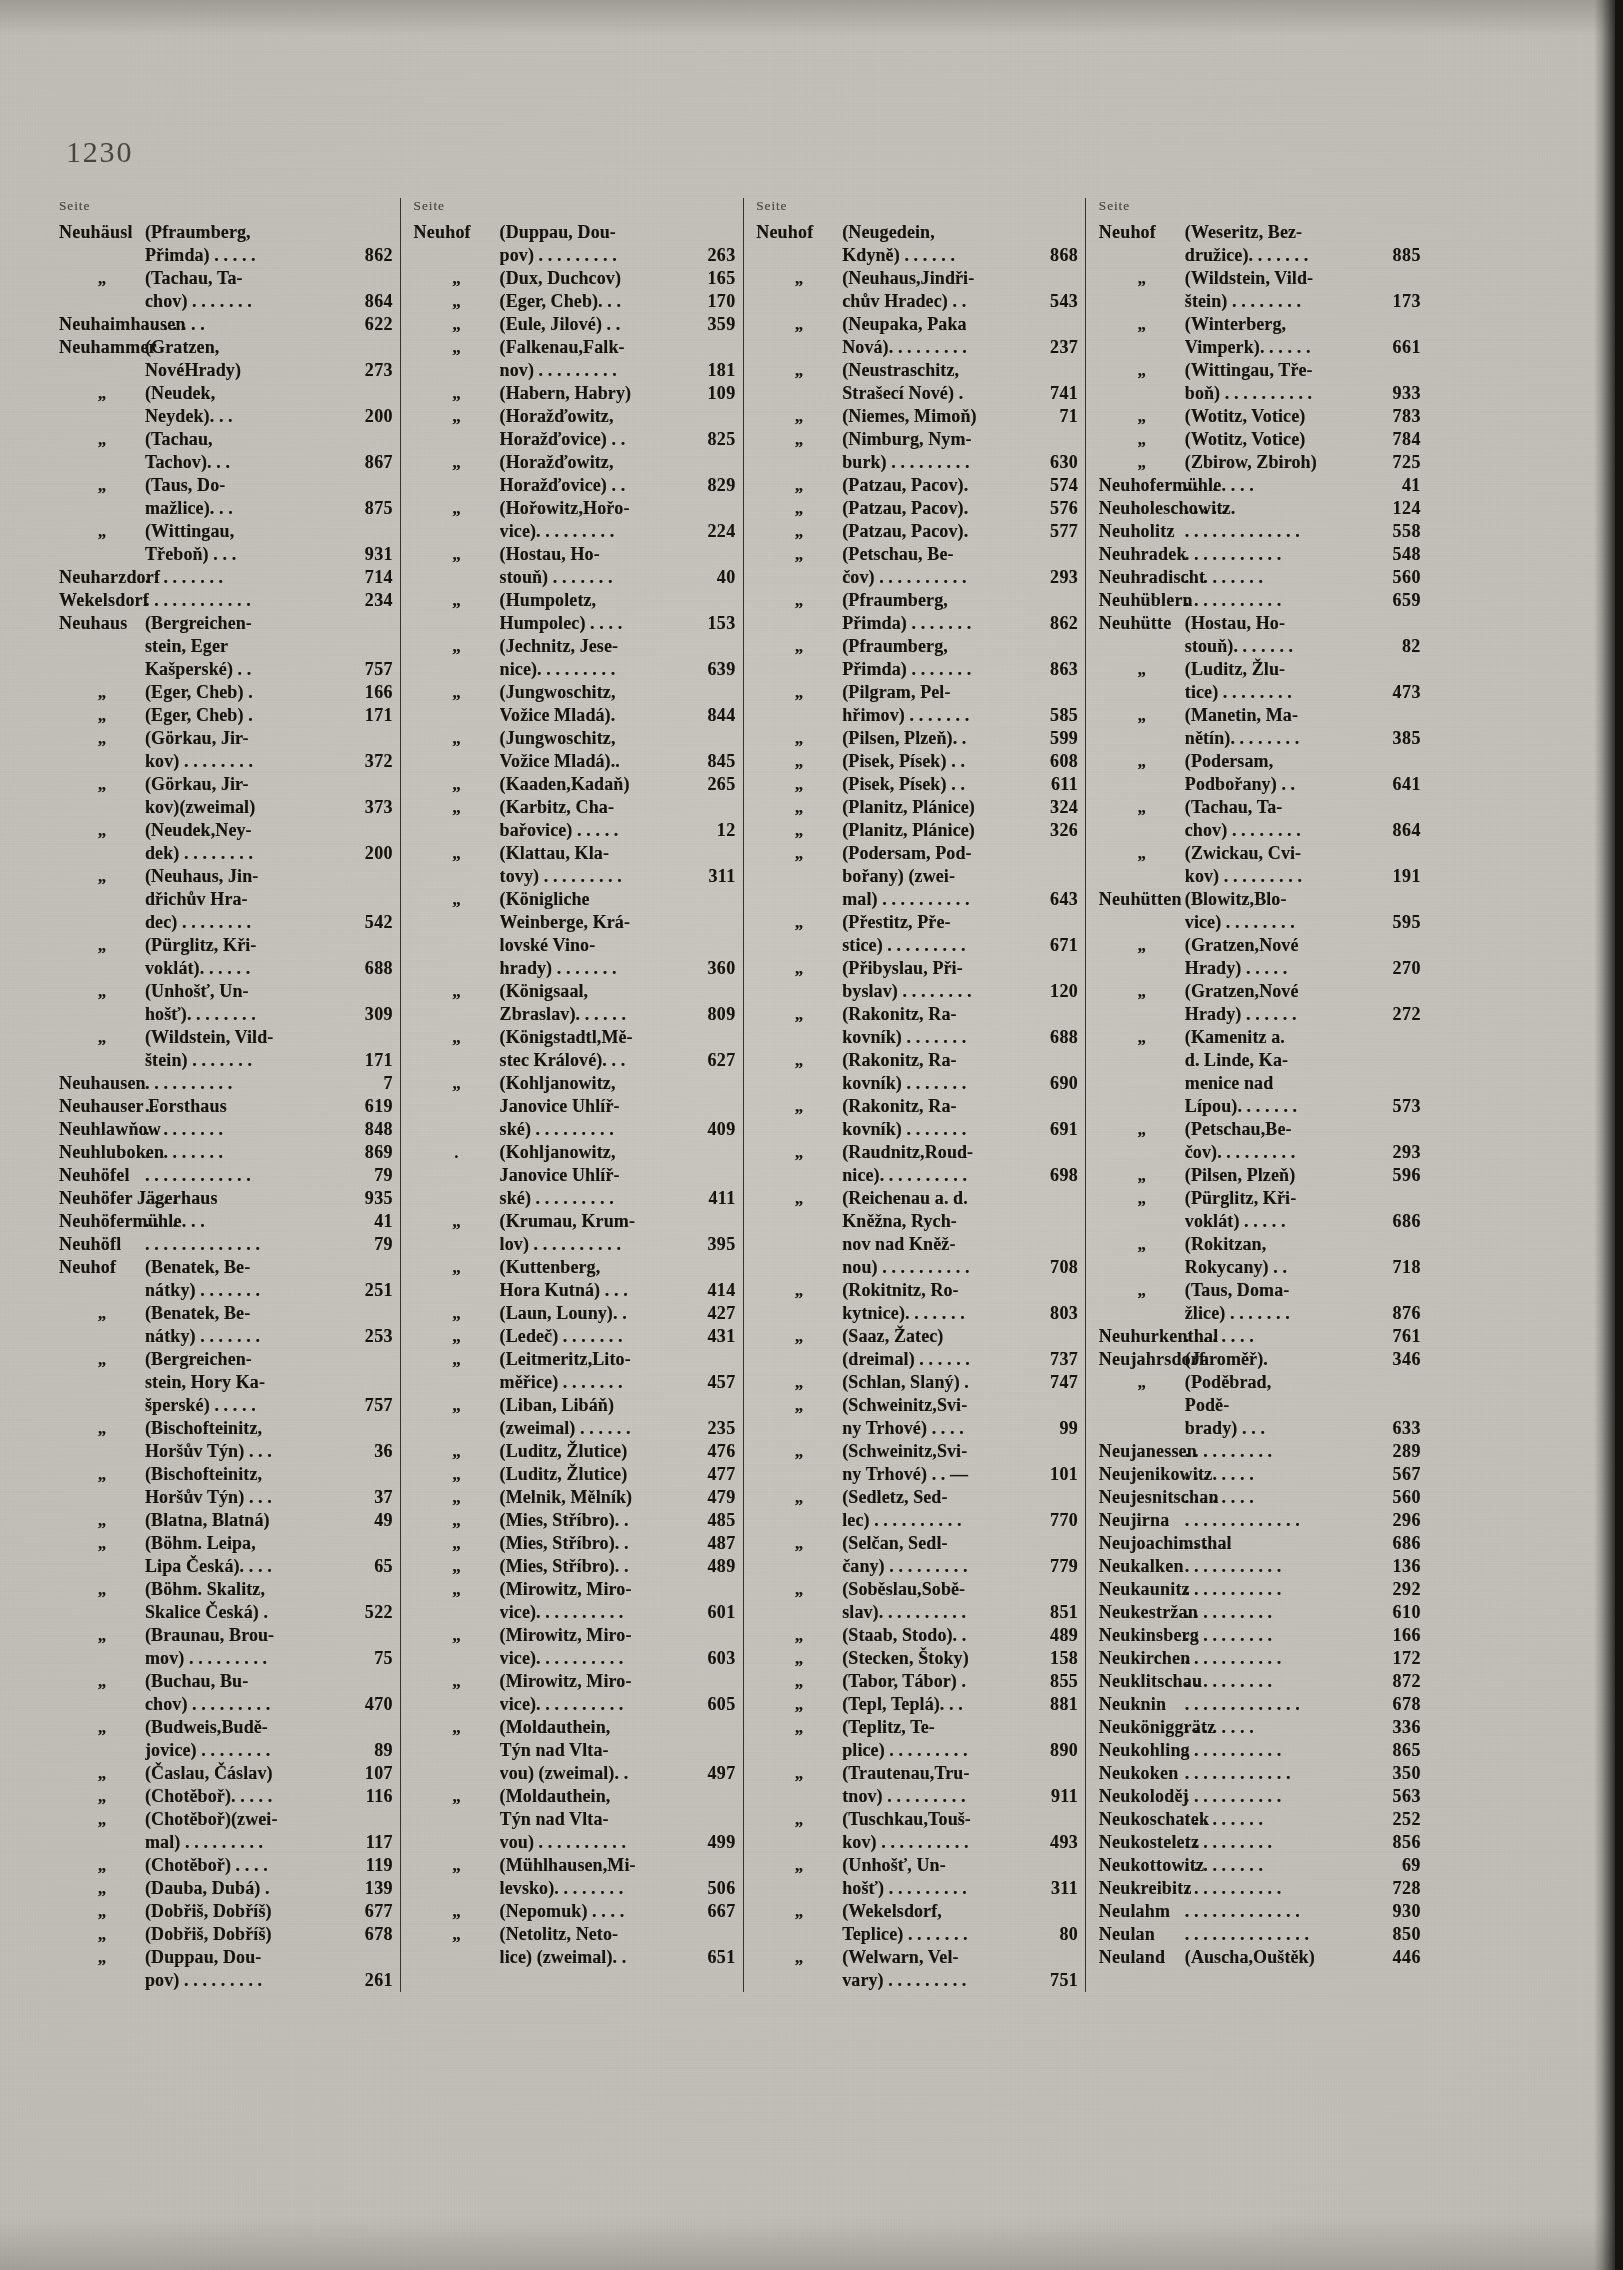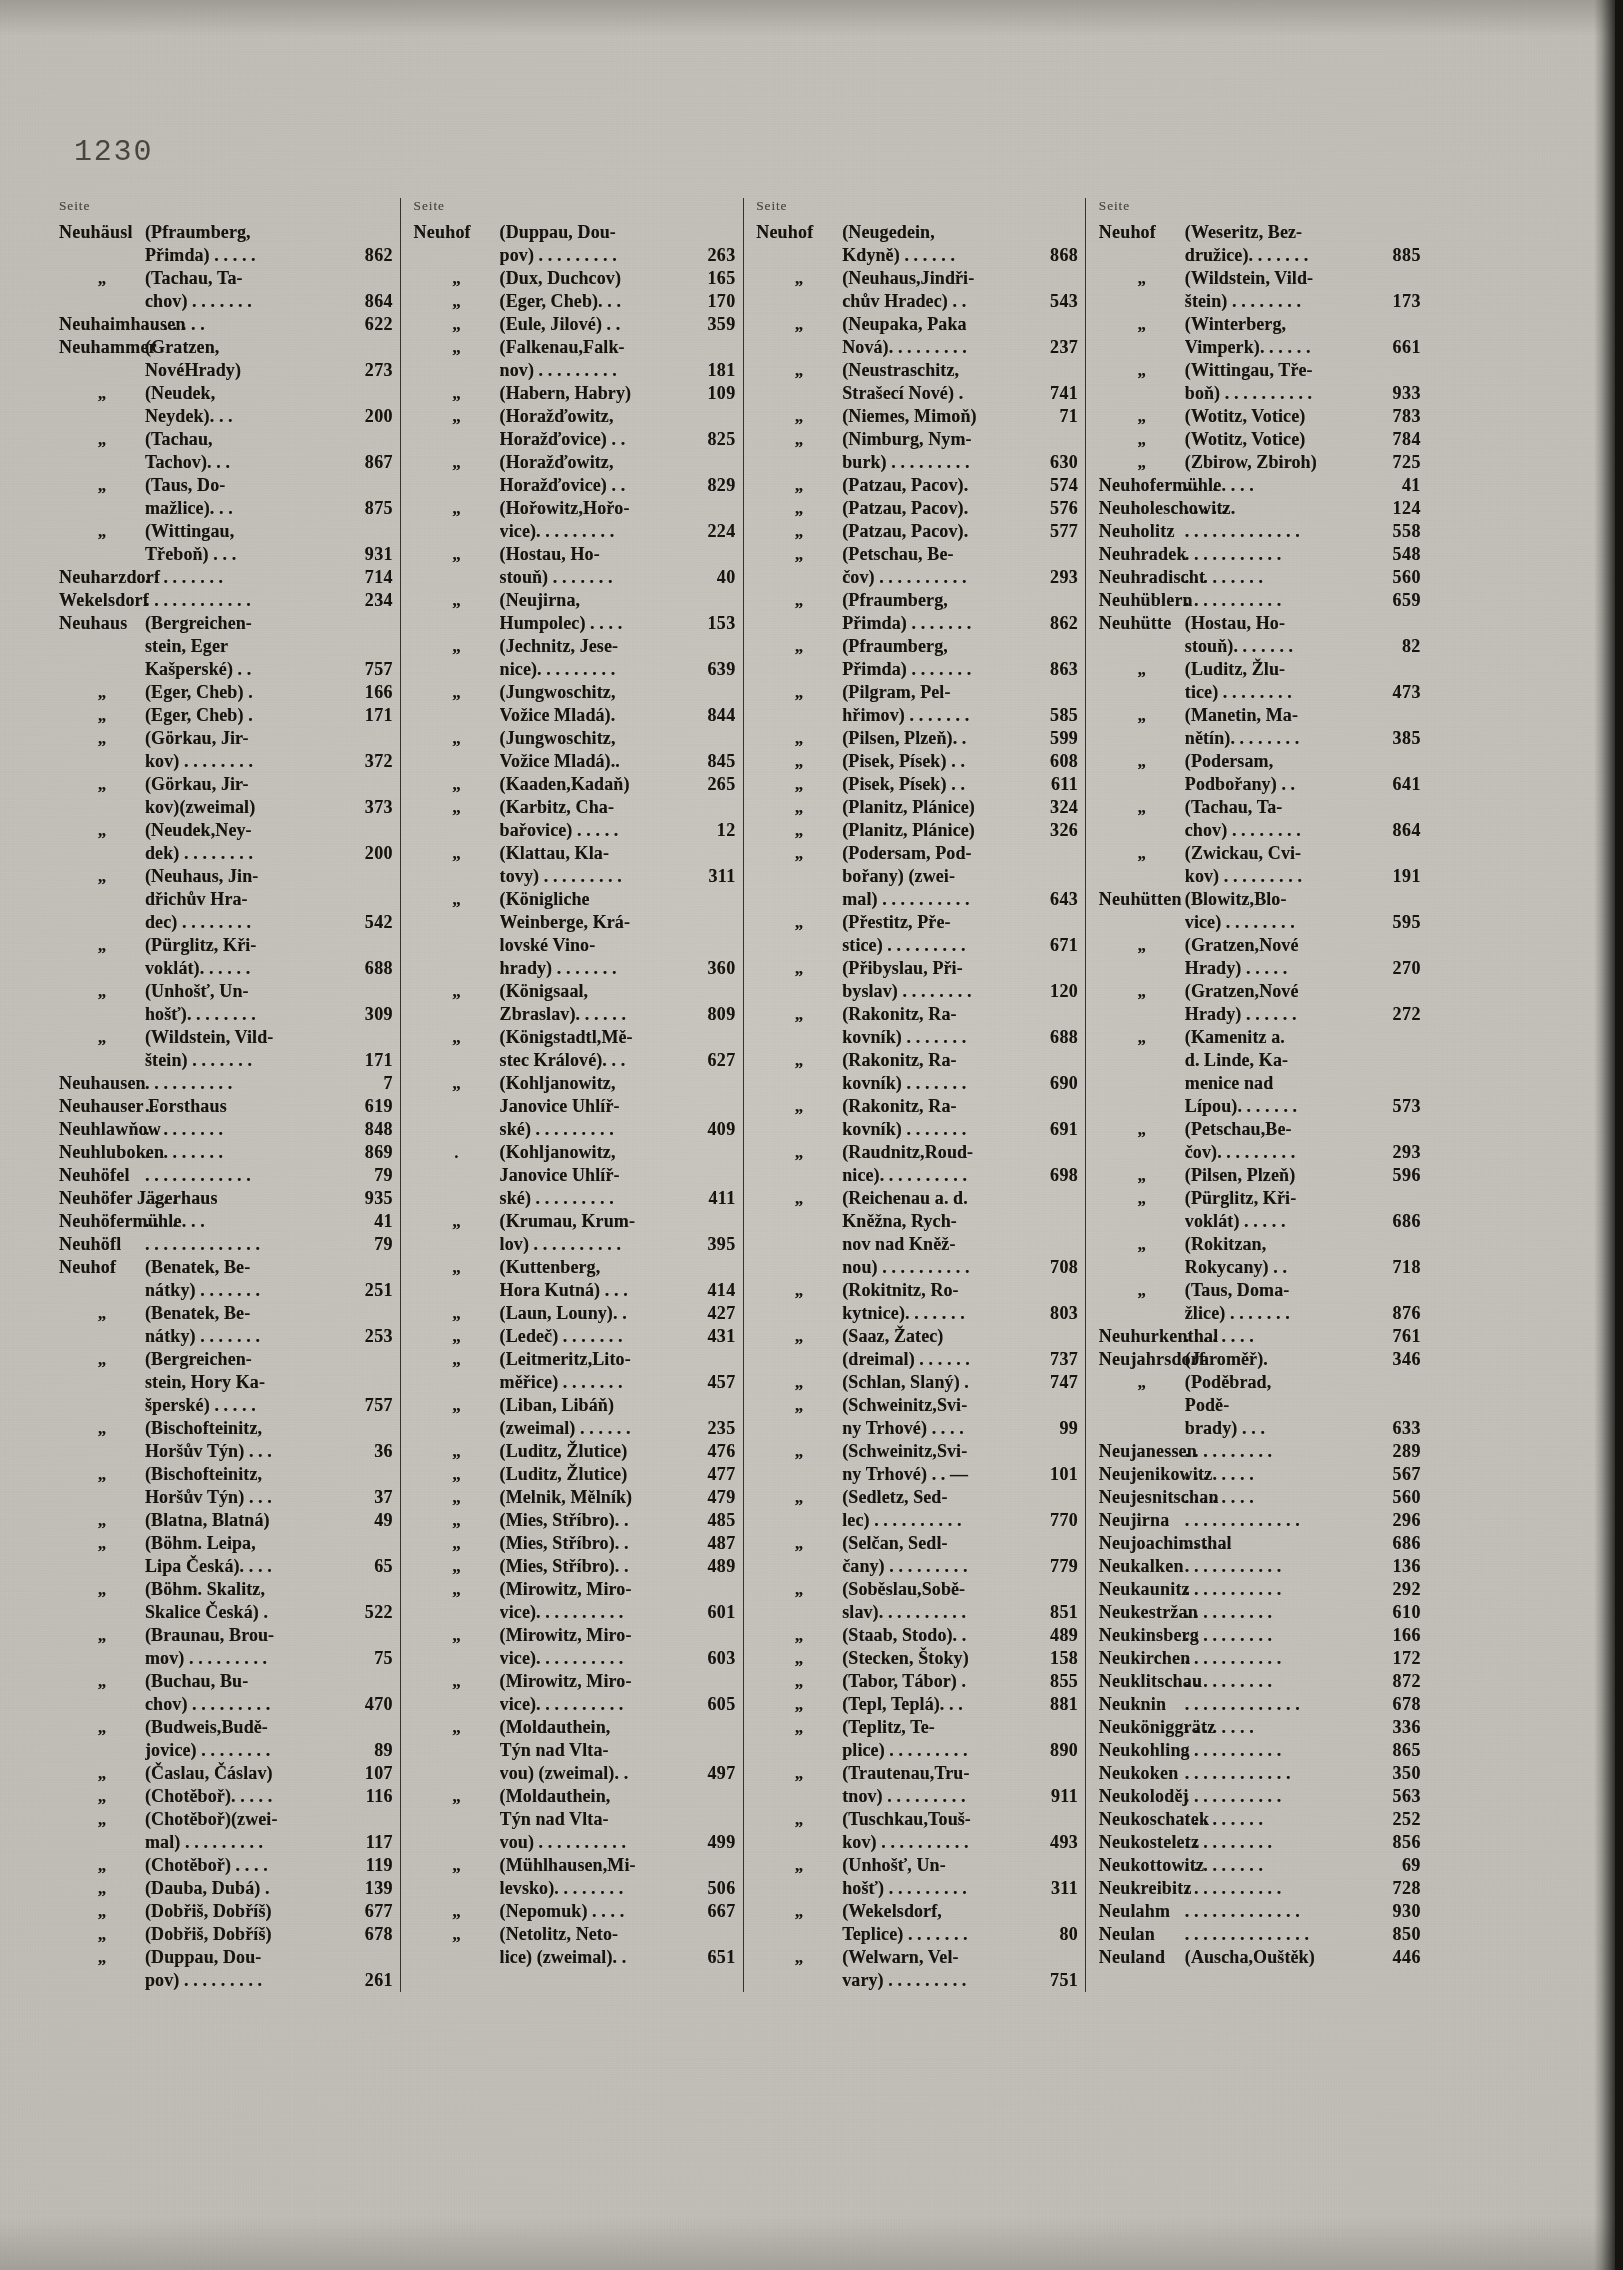--- a/index.html
+++ b/index.html
@@ -37,23 +37,22 @@
   #grain{
     position:absolute;inset:0;opacity:.30;pointer-events:none;
     background-image:
       repeating-linear-gradient(0deg, rgba(0,0,0,.025) 0 0.9px, rgba(255,255,255,.02) 0.9px 1.8px),
       repeating-linear-gradient(90deg, rgba(0,0,0,.018) 0 0.9px, rgba(255,255,255,.015) 0.9px 2.7px);
   }
 
   #folio{
     position:absolute;left:66px;top:135px;
     font-size:30px;letter-spacing:1.8px;color:#2b2722;
-    font-family:Liberation Mono, monospace;
+    font-family:Liberation Serif, serif;
     opacity:.80;
-    margin-left:8px;
   }
 
   #content{
     position:absolute;left:59px;top:198px;
     width:1390px;
     display:flex;
     gap:0px;
     color:#1d1a16;
   }
   .col{
@@ -589,21 +588,21 @@
             <span class="txt">(Hostau, Ho-</span>
             <span class="num"></span>
           </div>
           <div class="row">
             <span class="lead"></span>
             <span class="txt">stouň) . . . . . . .</span>
             <span class="num">40</span>
           </div>
           <div class="row">
             <span class="lead dittomark">„</span>
-            <span class="txt">(Neujirna,</span>
+            <span class="txt">(Humpoletz,</span>
             <span class="num"></span>
           </div>
           <div class="row">
             <span class="lead"></span>
             <span class="txt">Humpolec) . . . .</span>
             <span class="num">153</span>
           </div>
           <div class="row">
             <span class="lead dittomark">„</span>
             <span class="txt">(Jechnitz, Jese-</span>

